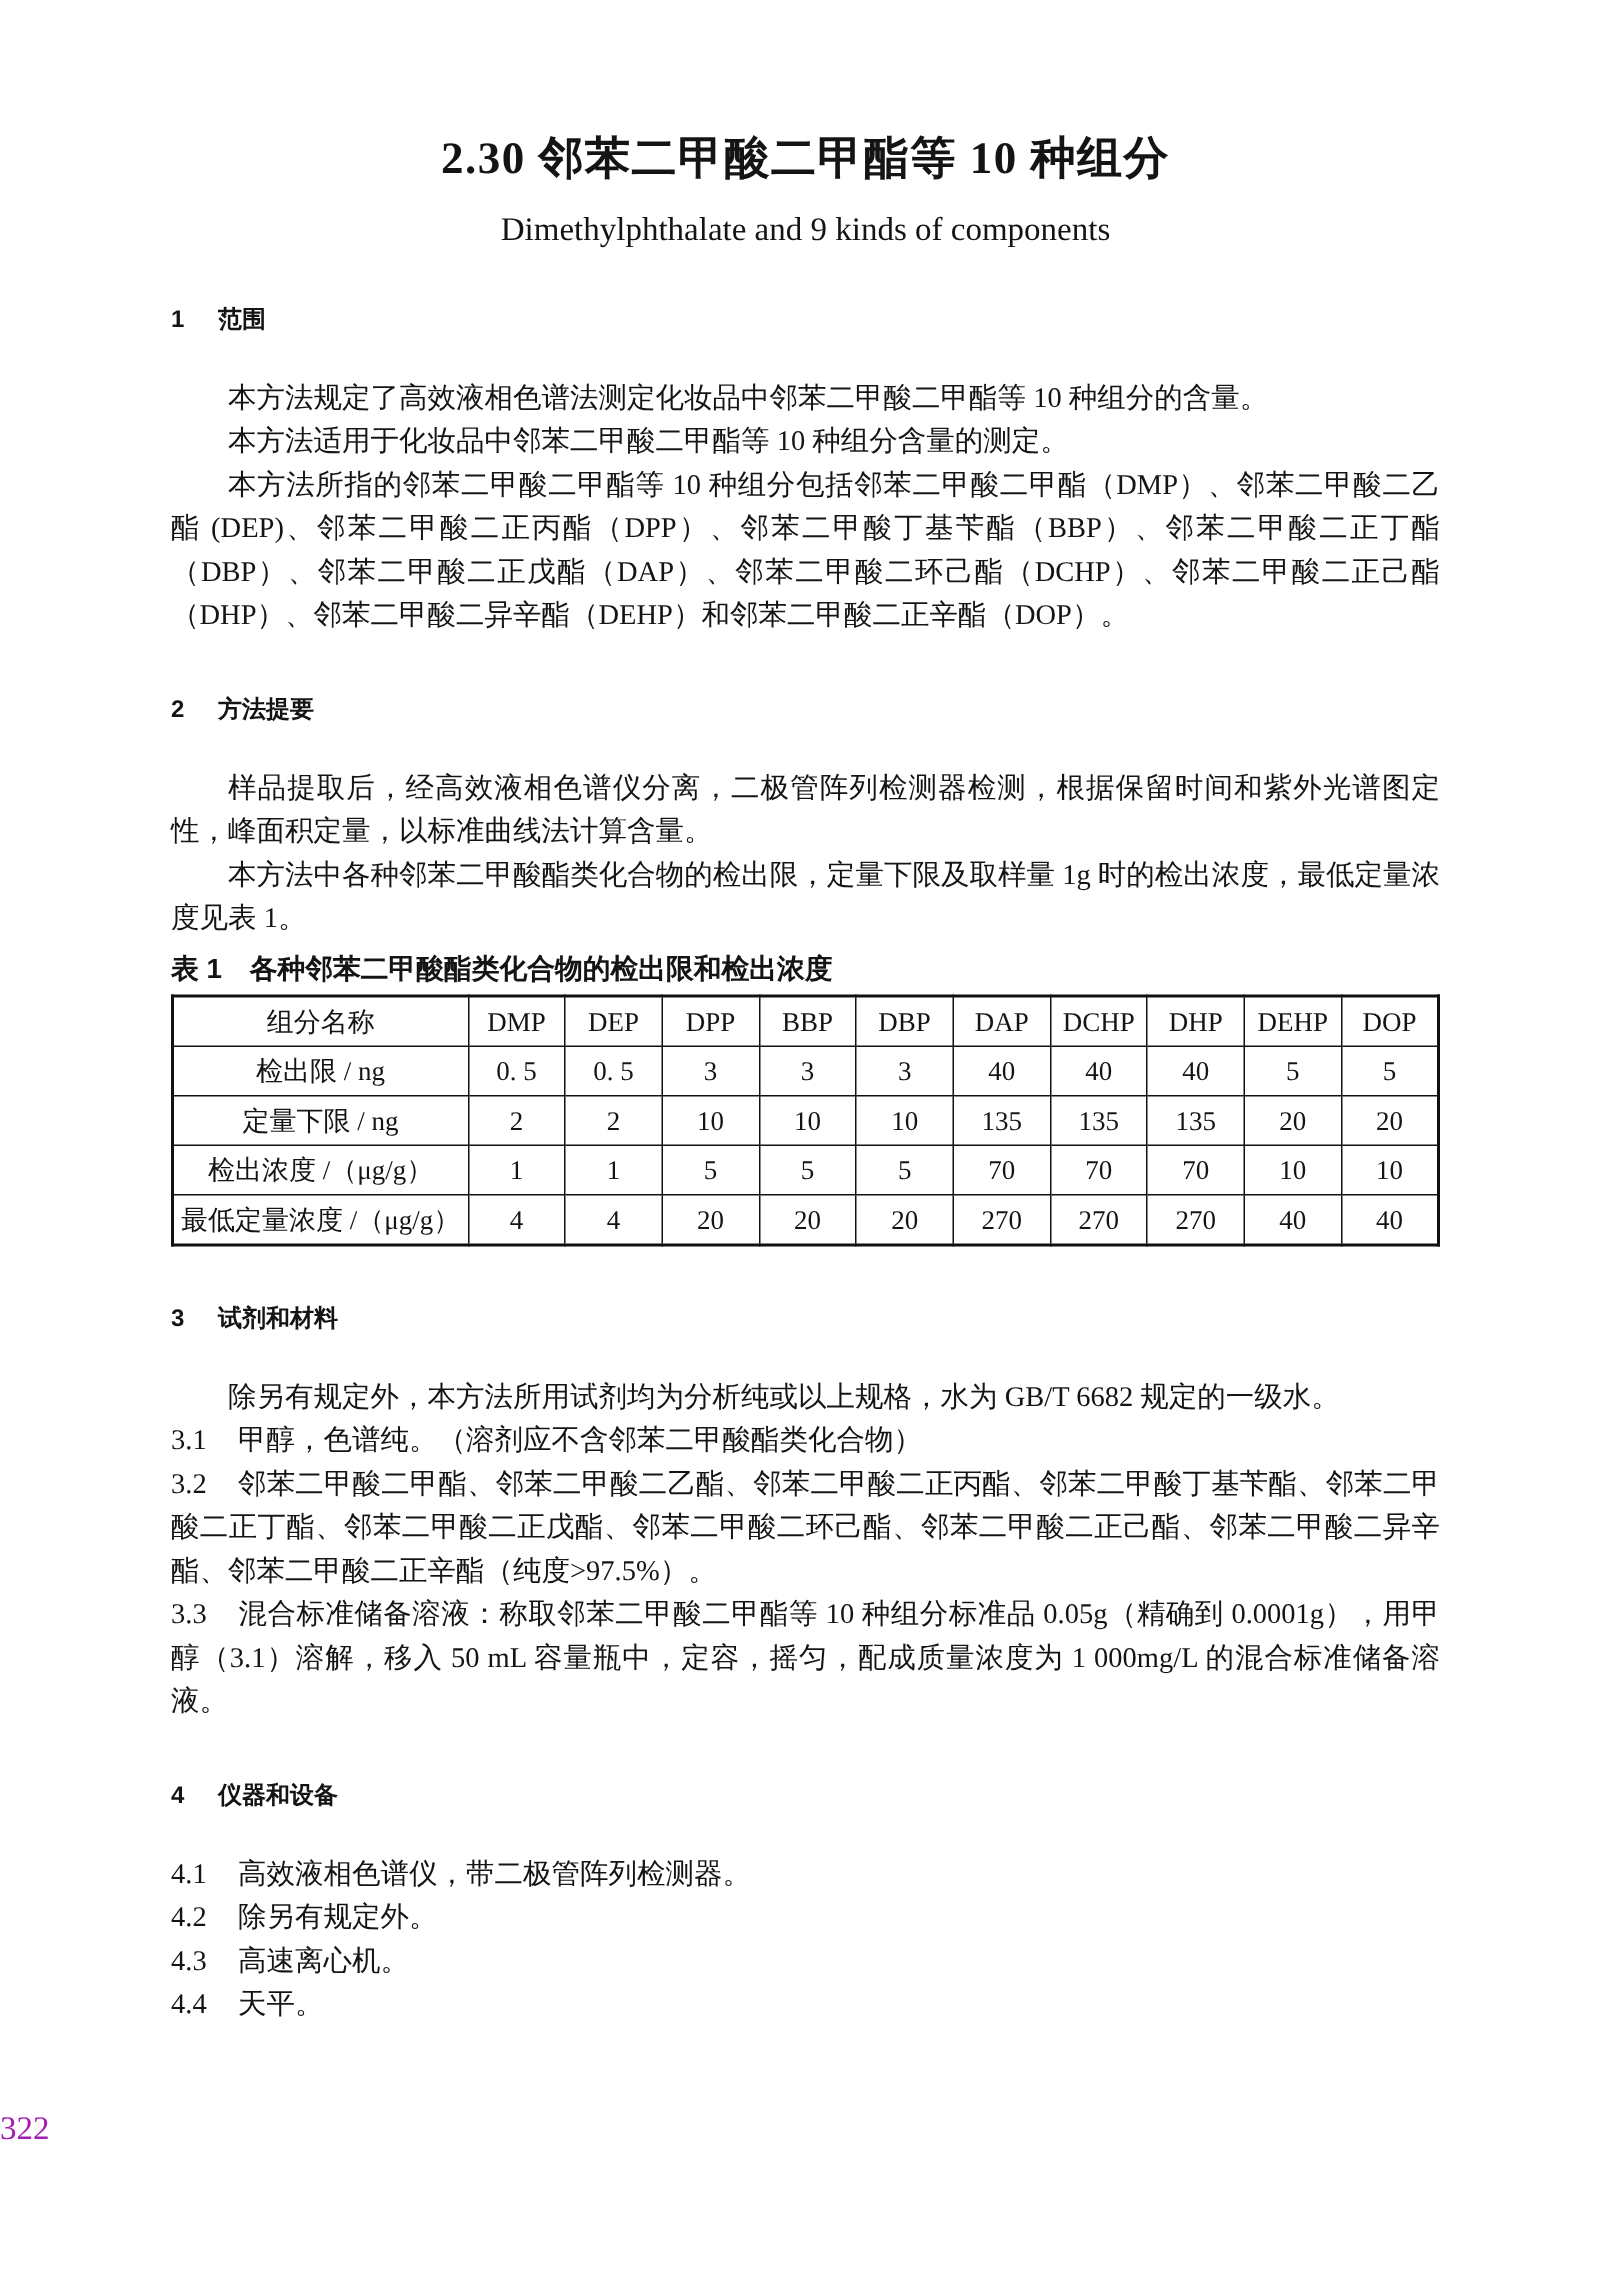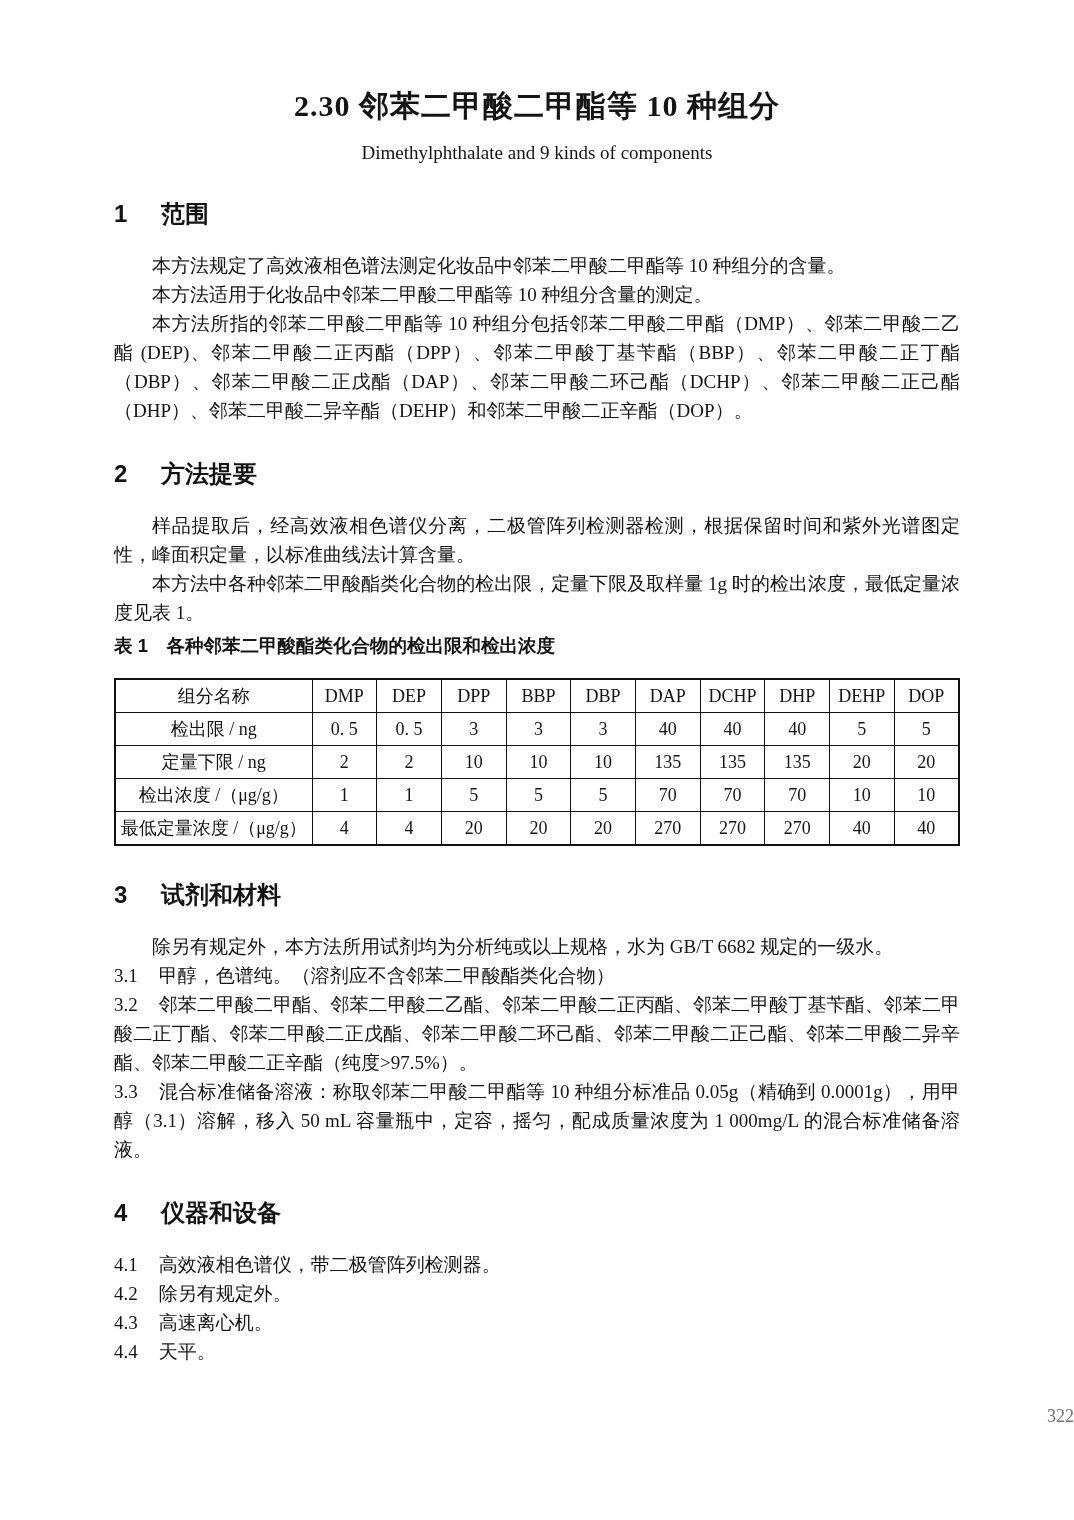--- a/index.html
+++ b/index.html
@@ -26,27 +26,27 @@
     margin: 0;
     font-size: 30px;
     line-height: 40px;
     font-weight: bold;
     text-align: center;
     letter-spacing: 1px;
     font-family: "Liberation Serif", "DejaVu Serif", serif;
   }
   .doc-subtitle {
     margin-top: 15px;
-    font-size: 19px;
+    font-size: 22px;
     line-height: 24px;
     text-align: center;
   }
   .sec-heading {
     margin-top: 36px;
-    font-size: 24px;
+    font-size: 16px;
     line-height: 26px;
     font-weight: bold;
     font-family: "Liberation Sans", "DejaVu Sans", sans-serif;
   }
   .sec-heading .sec-num { margin-right: 1.4em; }
   .sec2 { margin-top: 34px; }
   .sec3 { margin-top: 32px; }
   .sec4 { margin-top: 32px; }
   .paras { margin-top: 24px; }
   p.body-para, p.clause {
@@ -62,21 +62,21 @@
   .table-caption {
     margin-top: 7px;
     text-align: left;
     font-size: 18.5px;
     line-height: 24px;
     font-weight: bold;
     font-family: "Liberation Sans", "DejaVu Sans", sans-serif;
   }
   .table-caption .cap-label { margin-right: 1em; }
   table.data-table {
-    margin-top: 20px;
+    margin-top: 5px;
     width: 100%;
     border-collapse: collapse;
     border: 2px solid #111;
     table-layout: fixed;
   }
   table.data-table td, table.data-table th {
     border: 1.5px solid #111;
     font-weight: normal;
     font-size: 18px;
     height: 32px;
@@ -86,23 +86,23 @@
     font-family: "Liberation Serif", "DejaVu Serif", serif;
     overflow: hidden;
     white-space: nowrap;
   }
   table.data-table col.label-col { width: 197px; }
   .page-footer {
     position: absolute;
     top: 1406px;
     left: 0;
     width: 100%;
-    text-align: right;
-    font-size: 18px;
-    color: #737373;
+    text-align: left;
+    font-size: 22px;
+    color: #a21caf;
   }
 </style>
 </head>
 <body>
 
 <div class="page">
 
   <h1 class="doc-title">2.30  邻苯二甲酸二甲酯等 10 种组分</h1>
   <div class="doc-subtitle">Dimethylphthalate and 9 kinds of components</div>
 

